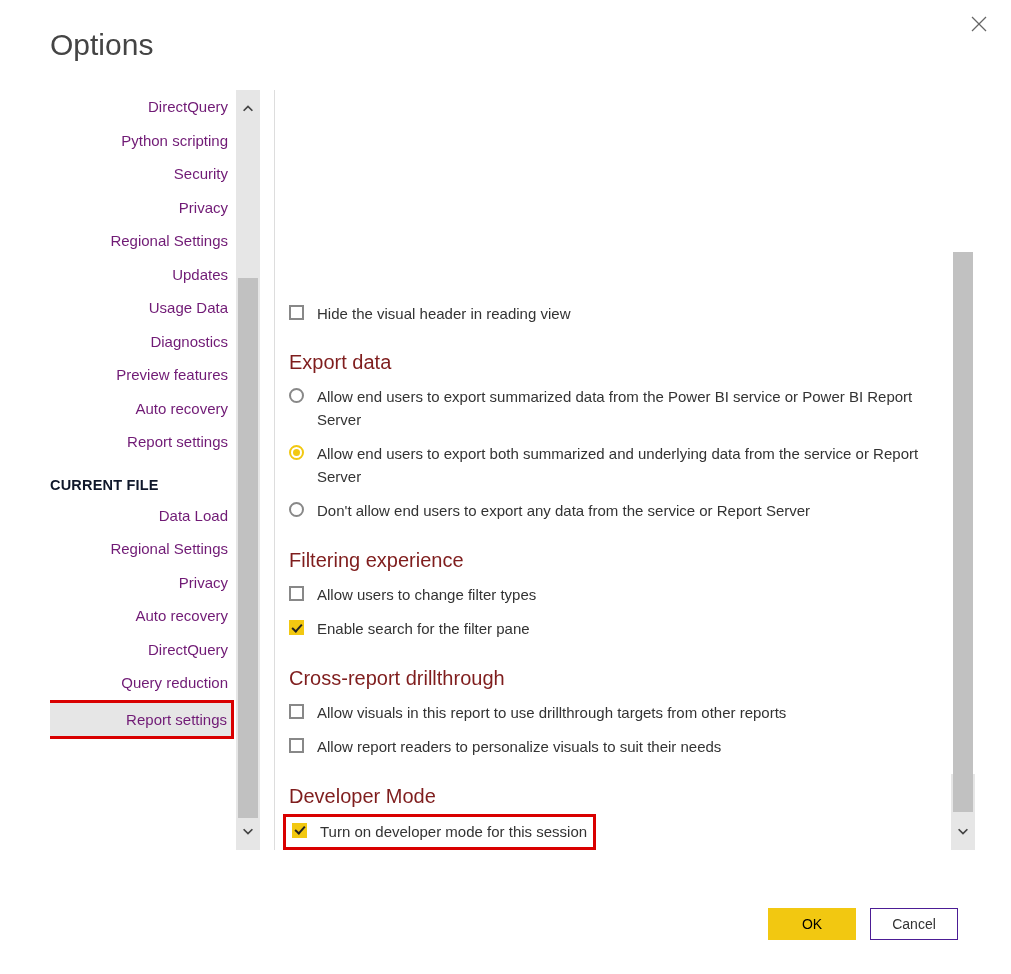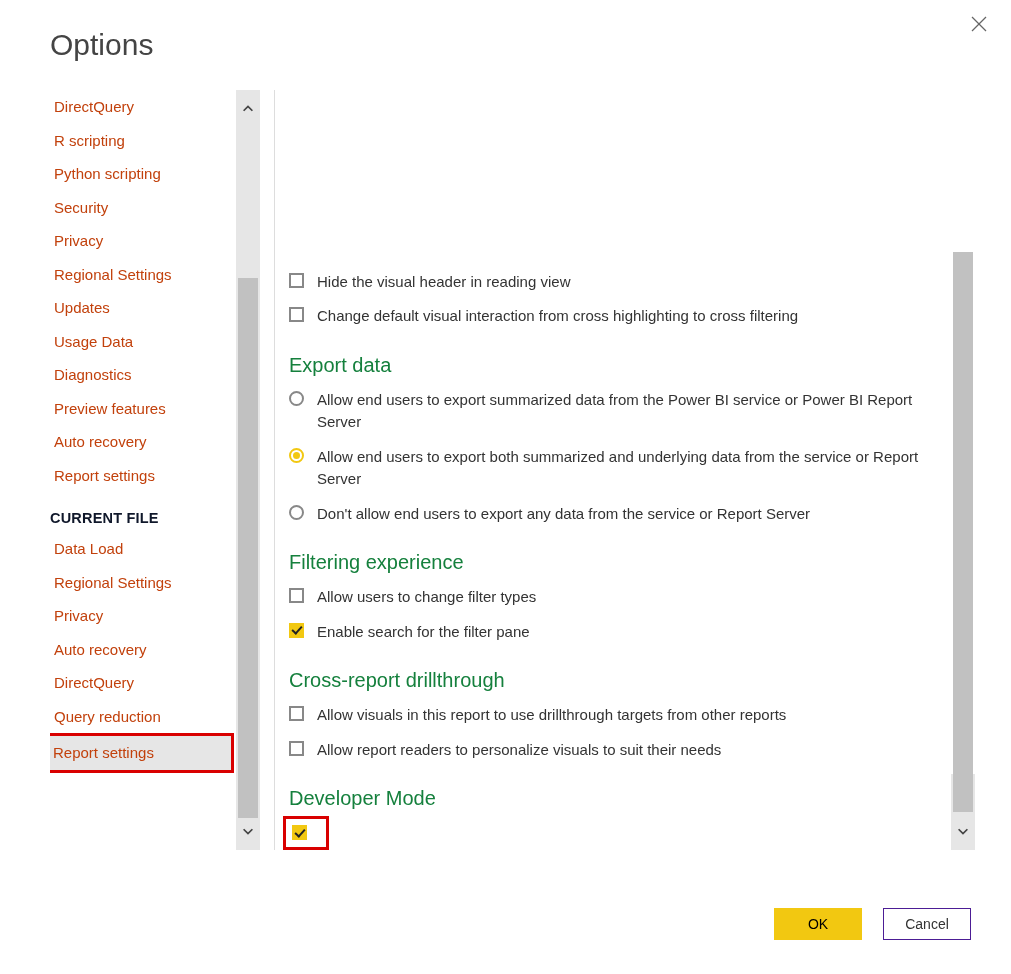--- a/index.html
+++ b/index.html
@@ -41,23 +41,24 @@
     display: flex;
   }
   .sidebar {
     flex: 1;
     overflow: hidden;
     font-size: 15px;
     padding-right: 4px;
   }
   .sidebar .item {
     padding: 7px 4px;
-    color: #c2410c;
+    color: #701a75;
     cursor: pointer;
     line-height: 1.3;
+    text-align: right;
   }
   .sidebar .item.selected {
     background: #e6e6e6;
     border: 3px solid #d90000;
     margin-left: -6px;
     padding-left: 6px;
     margin-right: -2px;
   }
   .sidebar .section-header {
     font-weight: 700;
@@ -106,21 +107,21 @@
     align-items: flex-end;
   }
   .main {
     flex: 1;
     padding-right: 6px;
     font-size: 15px;
     color: #333;
   }
   .main .group-title {
     font-size: 20px;
-    color: #15803d;
+    color: #7f1d1d;
     margin: 20px 0 6px 0;
     font-weight: 400;
   }
   .main .opt {
     display: flex;
     align-items: flex-start;
     padding: 6px 0;
     line-height: 1.5;
   }
   .main .opt .ctrl {
@@ -191,24 +192,24 @@
   .mn-scroll .thumb {
     position: absolute; left:2px; right:2px;
     bottom: 0;
     height: 560px;
     background: #c1c1c1;
   }
   .mn-scroll svg { width:14px; height:14px; }
   
   .footer {
     position: absolute;
-    right: 40px;
+    right: 53px;
     bottom: 34px;
     display: flex;
-    gap: 21px;
+    gap: 14px;
   }
   .btn {
     min-width: 88px;
     height: 32px;
     display: flex; align-items:center; justify-content:center;
     font-size: 14px;
     cursor: pointer;
     padding: 0 18px;
   }
   .btn.primary { background: #f2c811; color: #000; border: 1px solid #f2c811; }
@@ -226,21 +227,20 @@
       </svg>
   </div>
 
   <h1 class="title">Options</h1>
 
   <div class="body">
 
     <div class="sidebar-wrap">
       <div class="sidebar" id="sidebar">
           <div class="item">DirectQuery</div>
-          <div class="item">R scripting</div>
           <div class="item">Python scripting</div>
           <div class="item">Security</div>
           <div class="item">Privacy</div>
           <div class="item">Regional Settings</div>
           <div class="item">Updates</div>
           <div class="item">Usage Data</div>
           <div class="item">Diagnostics</div>
           <div class="item">Preview features</div>
           <div class="item">Auto recovery</div>
           <div class="item">Report settings</div>
@@ -271,25 +271,20 @@
     </div>
 
     <div class="divider"></div>
 
     <div class="main-wrap">
       <div class="main" id="main-content"><div class="opt">
             <div class="ctrl">
               <div class="chk"></div>
             </div>
             <div class="lbl">Hide the visual header in reading view</div>
-          </div><div class="opt">
-            <div class="ctrl">
-              <div class="chk"></div>
-            </div>
-            <div class="lbl">Change default visual interaction from cross highlighting to cross filtering</div>
           </div><div class="group-title">Export data</div><div class="opt">
             <div class="ctrl">
               <div class="rad"></div>
             </div>
             <div class="lbl">Allow end users to export summarized data from the Power BI service or Power BI Report Server</div>
           </div><div class="opt">
             <div class="ctrl">
               <div class="rad selected"></div>
             </div>
             <div class="lbl">Allow end users to export both summarized and underlying data from the service or Report Server</div>
@@ -315,20 +310,21 @@
             <div class="lbl">Allow visuals in this report to use drillthrough targets from other reports</div>
           </div><div class="opt">
             <div class="ctrl">
               <div class="chk"></div>
             </div>
             <div class="lbl">Allow report readers to personalize visuals to suit their needs</div>
           </div><div class="group-title">Developer Mode</div><div class="opt highlight">
             <div class="ctrl">
               <div class="chk checked"></div>
             </div>
+            <div class="lbl">Turn on developer mode for this session</div>
           </div></div>
       <div class="mn-scroll">
         <div class="arrow">
           <svg viewBox="0 0 16 16">
               <polyline points="3,10 8,5 13,10" fill="none" stroke="#444" stroke-width="2"></polyline>
             </svg>
         </div>
         <div class="track">
           <div class="thumb"></div>
         </div>

